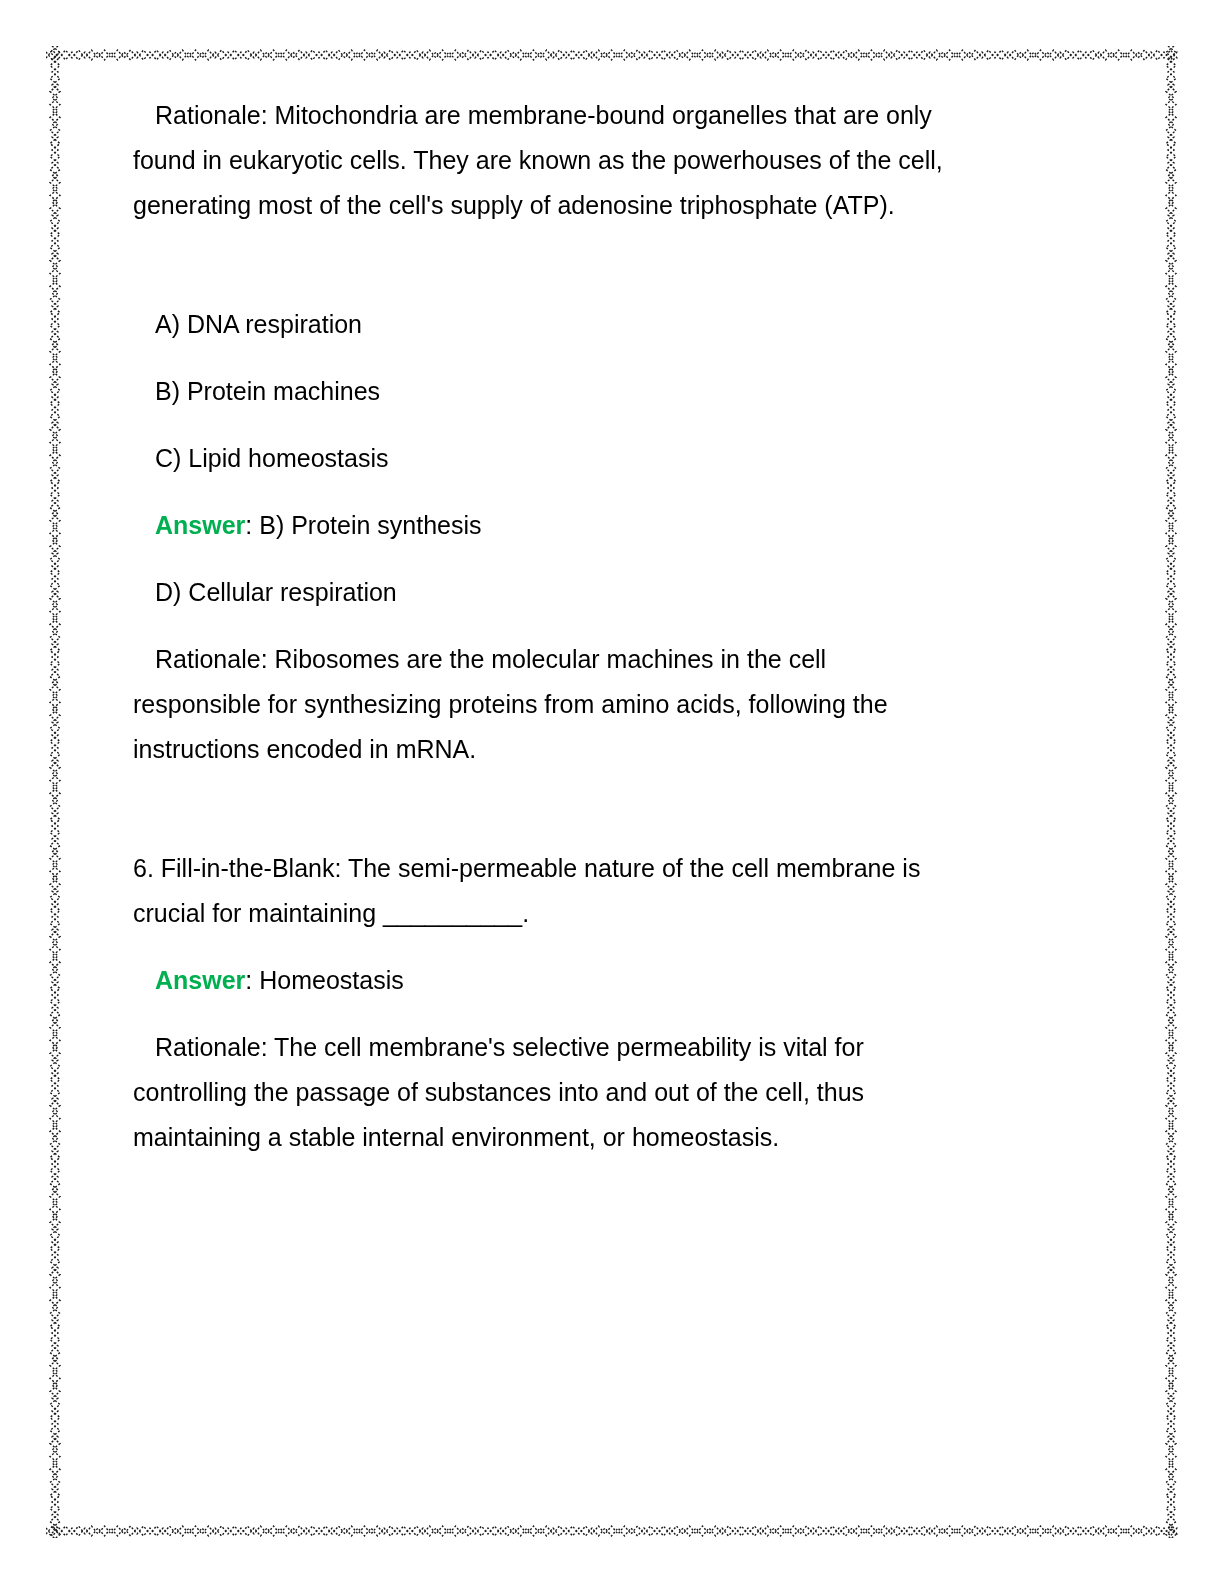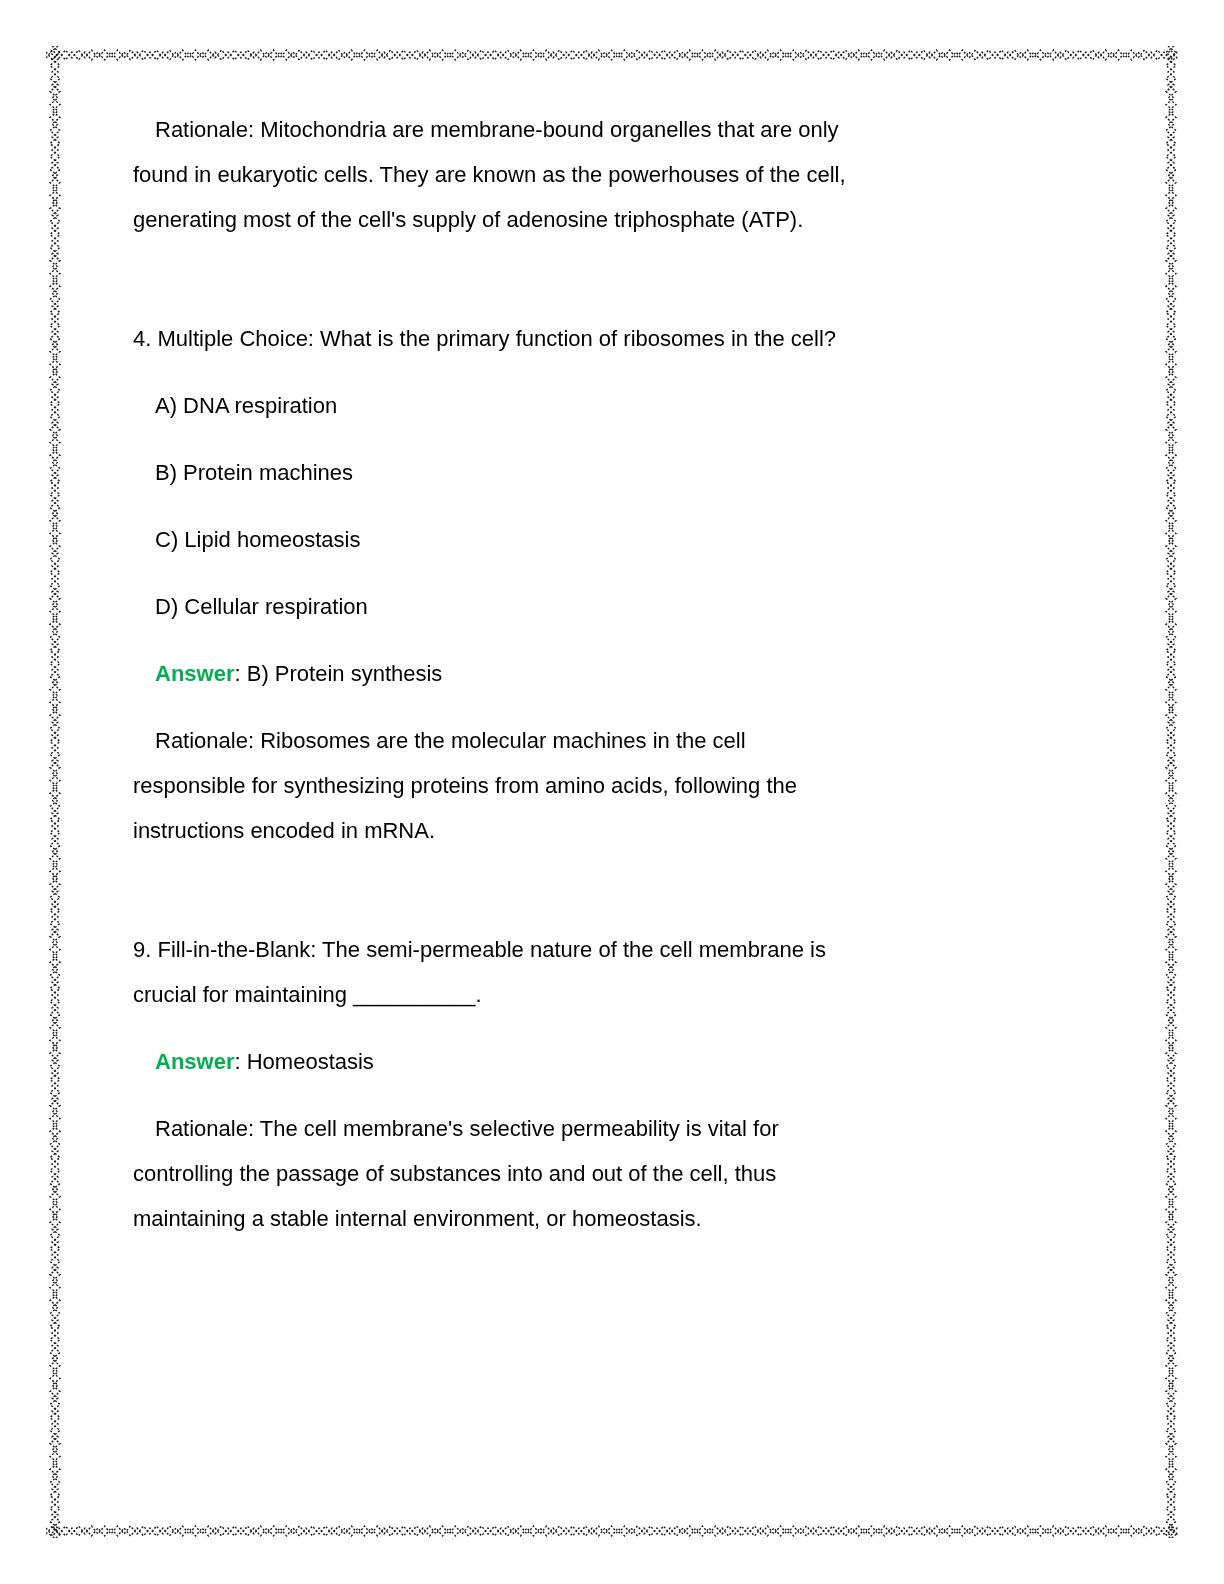--- a/index.html
+++ b/index.html
@@ -33,23 +33,23 @@
   .content {
     position: absolute;
     left: 133px;
     top: 0;
     width: 1030px;
     padding-top: 93px;
     color: #000000;
   }
   .block {
     white-space: pre-wrap;
-    font-size: 22px;
+    font-size: 25px;
     line-height: 45px;
-    margin: 14px 0 22px 0;
+    margin: 0 0 22px 0;
     color: #000000;
   }
   .block.indent { text-indent: 22px; }
   .block.rationale { margin-bottom: 74px; }
   .answer-label {
     font-weight: bold;
   }
 </style>
 </head>
 <body>
@@ -68,28 +68,27 @@
 </svg>
 <svg class="bframe right">
   <polyline class="zz a" points="12,0 4,6.5 12,13 4,19.5 12,26 4,32.5 12,39 4,45.5 12,52 4,58.5 12,65 4,71.5 12,78 4,84.5 12,91 4,97.5 12,104 4,110.5 12,117 4,123.5 12,130 4,136.5 12,143 4,149.5 12,156 4,162.5 12,169 4,175.5 12,182 4,188.5 12,195 4,201.5 12,208 4,214.5 12,221 4,227.5 12,234 4,240.5 12,247 4,253.5 12,260 4,266.5 12,273 4,279.5 12,286 4,292.5 12,299 4,305.5 12,312 4,318.5 12,325 4,331.5 12,338 4,344.5 12,351 4,357.5 12,364 4,370.5 12,377 4,383.5 12,390 4,396.5 12,403 4,409.5 12,416 4,422.5 12,429 4,435.5 12,442 4,448.5 12,455 4,461.5 12,468 4,474.5 12,481 4,487.5 12,494 4,500.5 12,507 4,513.5 12,520 4,526.5 12,533 4,539.5 12,546 4,552.5 12,559 4,565.5 12,572 4,578.5 12,585 4,591.5 12,598 4,604.5 12,611 4,617.5 12,624 4,630.5 12,637 4,643.5 12,650 4,656.5 12,663 4,669.5 12,676 4,682.5 12,689 4,695.5 12,702 4,708.5 12,715 4,721.5 12,728 4,734.5 12,741 4,747.5 12,754 4,760.5 12,767 4,773.5 12,780 4,786.5 12,793 4,799.5 12,806 4,812.5 12,819 4,825.5 12,832 4,838.5 12,845 4,851.5 12,858 4,864.5 12,871 4,877.5 12,884 4,890.5 12,897 4,903.5 12,910 4,916.5 12,923 4,929.5 12,936 4,942.5 12,949 4,955.5 12,962 4,968.5 12,975 4,981.5 12,988 4,994.5 12,1001 4,1007.5 12,1014 4,1020.5 12,1027 4,1033.5 12,1040 4,1046.5 12,1053 4,1059.5 12,1066 4,1072.5 12,1079 4,1085.5 12,1092 4,1098.5 12,1105 4,1111.5 12,1118 4,1124.5 12,1131 4,1137.5 12,1144 4,1150.5 12,1157 4,1163.5 12,1170 4,1176.5 12,1183 4,1189.5 12,1196 4,1202.5 12,1209 4,1215.5 12,1222 4,1228.5 12,1235 4,1241.5 12,1248 4,1254.5 12,1261 4,1267.5 12,1274 4,1280.5 12,1287 4,1293.5 12,1300 4,1306.5 12,1313 4,1319.5 12,1326 4,1332.5 12,1339 4,1345.5 12,1352 4,1358.5 12,1365 4,1371.5 12,1378 4,1384.5 12,1391 4,1397.5 12,1404 4,1410.5 12,1417 4,1423.5 12,1430 4,1436.5 12,1443 4,1449.5 12,1456 4,1462.5 12,1469 4,1475.5 12,1482 4,1488.5 12,1495"></polyline>
   <polyline class="zz b" points="6,0 14,6.5 6,13 14,19.5 6,26 14,32.5 6,39 14,45.5 6,52 14,58.5 6,65 14,71.5 6,78 14,84.5 6,91 14,97.5 6,104 14,110.5 6,117 14,123.5 6,130 14,136.5 6,143 14,149.5 6,156 14,162.5 6,169 14,175.5 6,182 14,188.5 6,195 14,201.5 6,208 14,214.5 6,221 14,227.5 6,234 14,240.5 6,247 14,253.5 6,260 14,266.5 6,273 14,279.5 6,286 14,292.5 6,299 14,305.5 6,312 14,318.5 6,325 14,331.5 6,338 14,344.5 6,351 14,357.5 6,364 14,370.5 6,377 14,383.5 6,390 14,396.5 6,403 14,409.5 6,416 14,422.5 6,429 14,435.5 6,442 14,448.5 6,455 14,461.5 6,468 14,474.5 6,481 14,487.5 6,494 14,500.5 6,507 14,513.5 6,520 14,526.5 6,533 14,539.5 6,546 14,552.5 6,559 14,565.5 6,572 14,578.5 6,585 14,591.5 6,598 14,604.5 6,611 14,617.5 6,624 14,630.5 6,637 14,643.5 6,650 14,656.5 6,663 14,669.5 6,676 14,682.5 6,689 14,695.5 6,702 14,708.5 6,715 14,721.5 6,728 14,734.5 6,741 14,747.5 6,754 14,760.5 6,767 14,773.5 6,780 14,786.5 6,793 14,799.5 6,806 14,812.5 6,819 14,825.5 6,832 14,838.5 6,845 14,851.5 6,858 14,864.5 6,871 14,877.5 6,884 14,890.5 6,897 14,903.5 6,910 14,916.5 6,923 14,929.5 6,936 14,942.5 6,949 14,955.5 6,962 14,968.5 6,975 14,981.5 6,988 14,994.5 6,1001 14,1007.5 6,1014 14,1020.5 6,1027 14,1033.5 6,1040 14,1046.5 6,1053 14,1059.5 6,1066 14,1072.5 6,1079 14,1085.5 6,1092 14,1098.5 6,1105 14,1111.5 6,1118 14,1124.5 6,1131 14,1137.5 6,1144 14,1150.5 6,1157 14,1163.5 6,1170 14,1176.5 6,1183 14,1189.5 6,1196 14,1202.5 6,1209 14,1215.5 6,1222 14,1228.5 6,1235 14,1241.5 6,1248 14,1254.5 6,1261 14,1267.5 6,1274 14,1280.5 6,1287 14,1293.5 6,1300 14,1306.5 6,1313 14,1319.5 6,1326 14,1332.5 6,1339 14,1345.5 6,1352 14,1358.5 6,1365 14,1371.5 6,1378 14,1384.5 6,1391 14,1397.5 6,1404 14,1410.5 6,1417 14,1423.5 6,1430 14,1436.5 6,1443 14,1449.5 6,1456 14,1462.5 6,1469 14,1475.5 6,1482 14,1488.5 6,1495"></polyline>
 </svg>
 
 <div class="content" id="content">
     <p class="block rationale indent">Rationale: Mitochondria are membrane-bound organelles that are only
 found in eukaryotic cells. They are known as the powerhouses of the cell,
 generating most of the cell's supply of adenosine triphosphate (ATP).</p>
-    <p class="block question">4. Multiple Choice: What is the primary function of ribosomes in the cell?</p>
     <p class="block option indent">A) DNA respiration</p>
     <p class="block option indent">B) Protein machines</p>
     <p class="block option indent">C) Lipid homeostasis</p>
+    <p class="block answer indent"><span class="answer-label" style="color: rgb(0, 176, 80);">Answer</span><span>: B) Protein synthesis</span></p>
     <p class="block option indent">D) Cellular respiration</p>
-    <p class="block answer indent"><span class="answer-label" style="color: rgb(0, 176, 80);">Answer</span><span>: B) Protein synthesis</span></p>
     <p class="block rationale indent">Rationale: Ribosomes are the molecular machines in the cell
 responsible for synthesizing proteins from amino acids, following the
 instructions encoded in mRNA.</p>
-    <p class="block question">9. Fill-in-the-Blank: The semi-permeable nature of the cell membrane is
+    <p class="block question">6. Fill-in-the-Blank: The semi-permeable nature of the cell membrane is
 crucial for maintaining __________.</p>
     <p class="block answer indent"><span class="answer-label" style="color: rgb(0, 176, 80);">Answer</span><span>: Homeostasis</span></p>
     <p class="block rationale indent">Rationale: The cell membrane's selective permeability is vital for
 controlling the passage of substances into and out of the cell, thus
 maintaining a stable internal environment, or homeostasis.</p>
   </div>
 
 </body></html>

